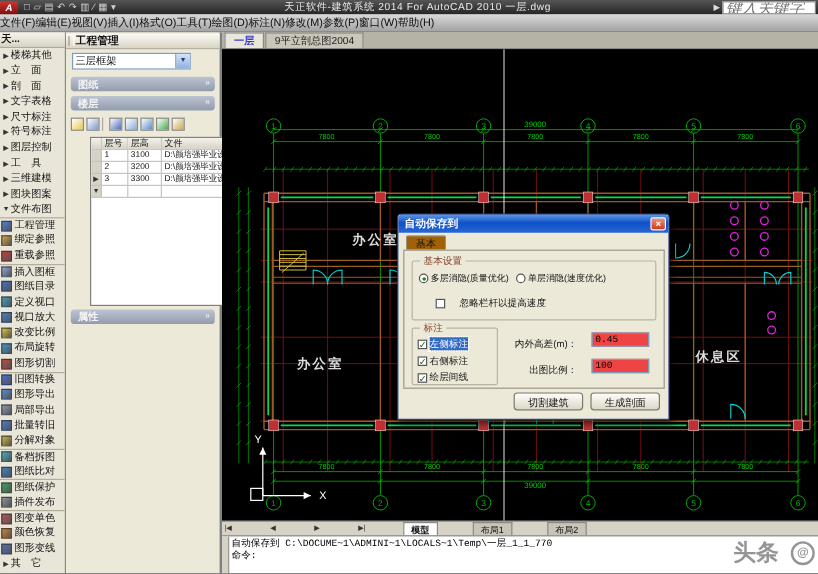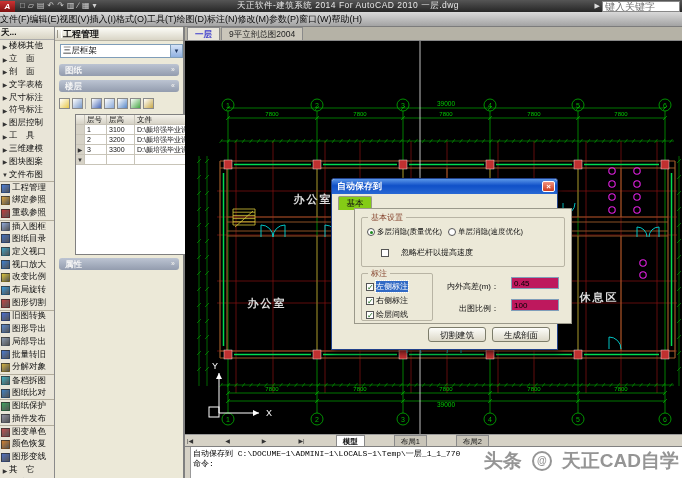--- a/index.html
+++ b/index.html
@@ -9,22 +9,22 @@
   #titlebar{position:absolute;left:0;top:0;width:682px;height:12px;
     background:linear-gradient(#555,#262626);display:flex;align-items:center;}
   #acad-logo{width:15px;height:11px;background:linear-gradient(#c33,#801010);color:#fff;
     font-weight:bold;font-style:italic;font-size:8px;text-align:center;line-height:11px;flex:0 0 auto;}
   #qat{display:flex;align-items:center;gap:3px;padding:0 5px;flex:0 0 auto;}
   #qat .qicon{color:#cfcfcf;font-size:8px;line-height:10px;}
   #win-title{flex:1;text-align:center;color:#e8e8e8;font-size:8.5px;letter-spacing:.5px;
     white-space:nowrap;overflow:hidden;}
   #infocenter{display:flex;align-items:center;gap:2px;padding-right:2px;flex:0 0 auto;}
   #infocenter .ic-arrow{color:#ddd;font-size:7px;}
-  #infocenter input{width:72px;height:9px;font-size:10px;border:1px solid #888;
-    color:#777;padding:0 2px;font-family:inherit;}
+  #infocenter input{width:72px;height:9px;font-size:13px;border:1px solid #888;
+    font-style:italic;color:#777;padding:0 2px;font-family:inherit;}
   
   #menubar{position:absolute;left:0;top:12px;width:682px;height:15px;
     background:linear-gradient(#d9d9d9,#a3a3a3);display:flex;align-items:center;
     border-bottom:1px solid #7c7c7c;box-sizing:border-box;}
   #menubar .menu-item{padding:0 0;font-size:9px;color:#0a0a0a;white-space:nowrap;}
   
   #screenmenu{position:absolute;left:0;top:27px;width:55px;bottom:0;background:#e9e5d8;
     border-right:1px solid #8a8a8a;box-sizing:border-box;overflow:hidden;}
   .sm-row{height:12.85px;display:flex;align-items:center;font-size:8.5px;white-space:nowrap;
     overflow:hidden;padding-left:1px;box-sizing:border-box;}
@@ -35,21 +35,21 @@
   .sm-sep{border-top:1px solid #b3ad9c;}
   .sm-label{overflow:hidden;}
   
   #projpanel{position:absolute;left:55px;top:27px;width:130px;bottom:0;background:#ece9d8;
     border-right:2px solid #808080;box-sizing:border-box;}
   #pp-header{position:absolute;left:0;top:1px;width:100%;height:13px;
     background:linear-gradient(#fbfbf6,#d9d5c6);border-bottom:1px solid #b5b1a2;
     font-weight:bold;font-size:9px;line-height:13px;padding-left:8px;box-sizing:border-box;}
   #pp-header:before{content:"";position:absolute;left:2px;top:2px;bottom:2px;width:3px;
     border-left:1px solid #9a96%;border-left:1px solid #9a9688;border-right:1px solid #fff;}
-  #pp-combo{position:absolute;left:5px;top:17px;width:123px;height:14px;background:#fff;
+  #pp-combo{position:absolute;left:5px;top:17px;width:99px;height:14px;background:#fff;
     border:1px solid #7f9db9;display:flex;align-items:center;box-sizing:border-box;}
   #pp-combo .combo-text{flex:1;font-size:8.5px;padding-left:2px;}
   #pp-combo .combo-btn{width:12px;height:100%;background:linear-gradient(#d6e4f8,#8fb0e0);
     border-left:1px solid #7f9db9;color:#223a66;font-size:6px;text-align:center;line-height:12px;box-sizing:border-box;}
   .pp-secbar{position:absolute;left:4px;width:120px;height:12px;border-radius:3px;
     background:linear-gradient(#bcc4d2,#939cae);color:#f4f4f4;font-size:8.5px;font-weight:bold;
     line-height:12px;padding-left:6px;box-sizing:border-box;}
   .pp-secbar .chev{position:absolute;right:4px;top:0;font-size:7px;color:#e8e8e8;}
   #pp-sec-sheets{top:37px;}
   #pp-sec-floors{top:53px;}
@@ -77,41 +77,41 @@
   
   #dialog{position:absolute;left:146px;top:137px;width:225px;height:170px;background:#ece9d8;
     border:1px solid #20408a;border-radius:3px 3px 0 0;box-shadow:2px 3px 6px rgba(0,0,0,.6);
     font-size:8px;}
   #dlg-title{height:15px;border-radius:3px 3px 0 0;
     background:linear-gradient(180deg,#5a96e8 0%,#1050c8 45%,#2868d4 100%);
     color:#fff;font-weight:bold;font-size:9px;line-height:15px;padding-left:5px;position:relative;}
   #dlg-close{position:absolute;right:2px;top:2px;width:13px;height:11px;border-radius:2px;
     background:linear-gradient(#f0927e,#cc3a1e);border:1px solid #fff;color:#fff;
     font-size:8px;line-height:10px;text-align:center;font-weight:bold;box-sizing:border-box;}
-  #dlg-tab{position:absolute;left:6px;top:17px;width:32px;height:13px;background:#84cc16;
+  #dlg-tab{position:absolute;left:6px;top:17px;width:32px;height:13px;background:#a16207;
     border:1px solid #9a988a;border-bottom:none;border-radius:2px 2px 0 0;text-align:center;
     line-height:13px;font-size:8.5px;}
   #dlg-frame{position:absolute;left:4px;top:29px;width:216px;height:114px;
-    border:1px solid #9a988a;background:#ece9d8;margin-left:18px;}
+    border:1px solid #9a988a;background:#ece9d8;}
   .grp{position:absolute;border:1px solid #b8b4a4;border-radius:2px;}
   .grp-label{position:absolute;top:-6px;left:6px;background:#ece9d8;padding:0 3px;
     color:#86442e;font-size:8px;}
   #grp-basic{left:6px;top:8px;width:202px;height:48px;}
   #grp-dims{left:6px;top:64px;width:70px;height:46px;}
   .ctl-row{position:absolute;display:flex;align-items:center;gap:2px;white-space:nowrap;}
   .radio{width:8px;height:8px;border-radius:50%;border:1px solid #555;background:#fff;
     position:relative;flex:0 0 auto;box-sizing:border-box;}
   .radio.on:after{content:"";position:absolute;left:1.5px;top:1.5px;width:3px;height:3px;
     border-radius:50%;background:#1f8a1f;}
   .cbx{width:8px;height:8px;border:1px solid #555;background:#fff;flex:0 0 auto;
     font-size:8px;line-height:7px;color:#176617;text-align:center;box-sizing:border-box;}
   .lbl-hl{background:#316ac5;color:#fff;outline:1px dotted #fff;}
   .fld-label{position:absolute;font-size:8px;}
-  .fld-input{position:absolute;background:#be185d;border:1px solid #7f9db9;font-size:8px;
-    font-family:Liberation Sans, sans-serif;padding:0 2px;height:12px;width:48px;box-sizing:border-box;}
+  .fld-input{position:absolute;background:#ef4444;border:1px solid #7f9db9;font-size:8px;
+    font-family:Liberation Mono, monospace;padding:0 2px;height:12px;width:48px;box-sizing:border-box;}
   .dlg-btn{position:absolute;top:148px;width:58px;height:15px;border:1px solid #7c7c6a;
     border-radius:3px;background:linear-gradient(#fdfdfa,#dcd8c8);font-size:8.5px;
     text-align:center;line-height:14px;box-sizing:border-box;}
   
   #layouttabs{position:absolute;left:0;right:0;top:407px;height:12px;background:#d6d2c6;
     display:flex;align-items:center;font-size:7.5px;border-top:1px solid #999;box-sizing:border-box;gap:28px;}
   .lt-nav{color:#333;padding:0 2px;font-size:6px;}
   .lt-tab{padding:0 6px;height:11px;line-height:11px;border:1px solid #8a8a8a;border-bottom:none;
     background:#c8c4b8;margin-left:1px;}
   .lt-tab.active{background:#fff;font-weight:bold;}
@@ -787,15 +787,14 @@
 
     <div id="cmdline">
       <div>自动保存到 C:\DOCUME~1\ADMINI~1\LOCALS~1\Temp\一层_1_1_770</div>
       <div>命令:</div>
     </div>
   </div>
 
   <div id="watermark">
     <span>头条</span>
     <span class="wm-circle">@</span>
-    <span>天正CAD自学</span>
   </div>
 </div>
 
 </body></html>

